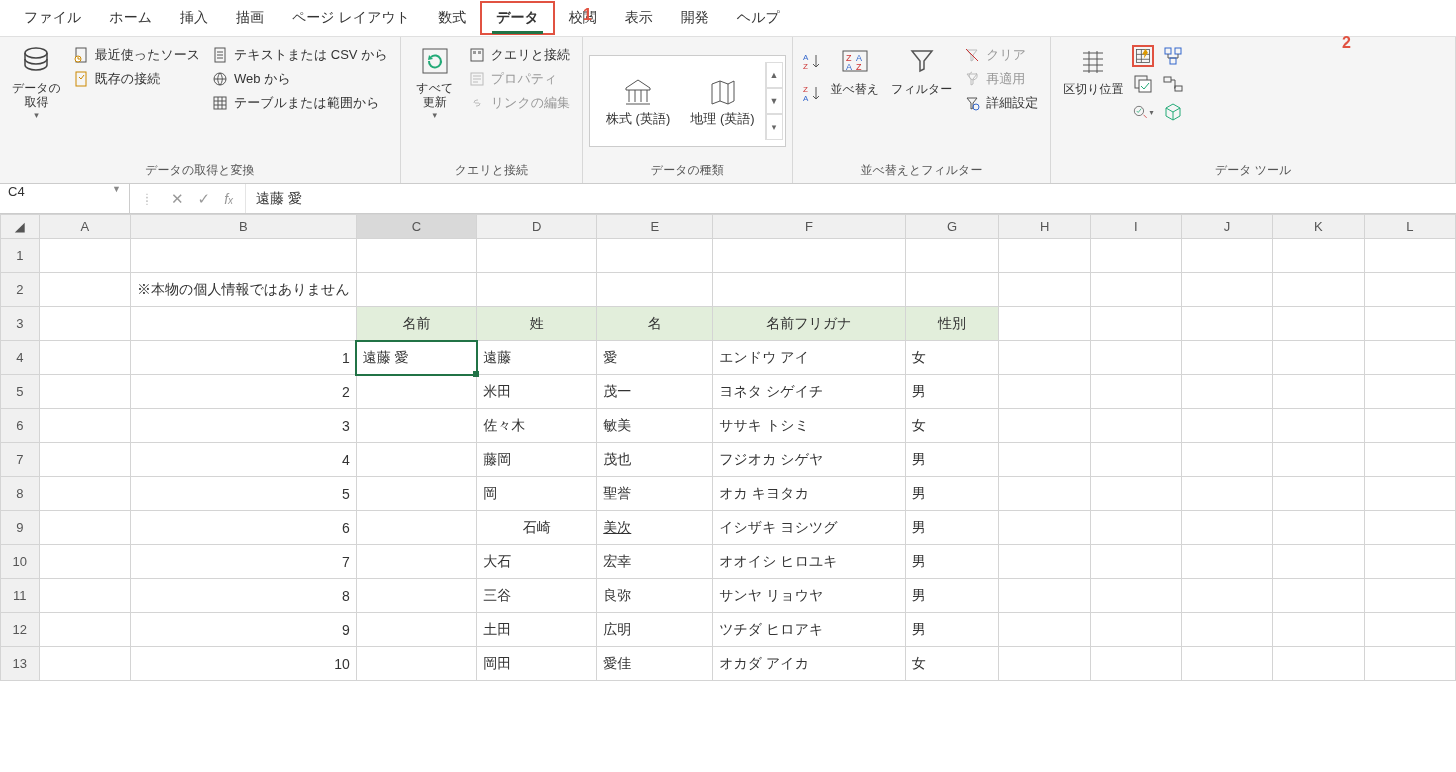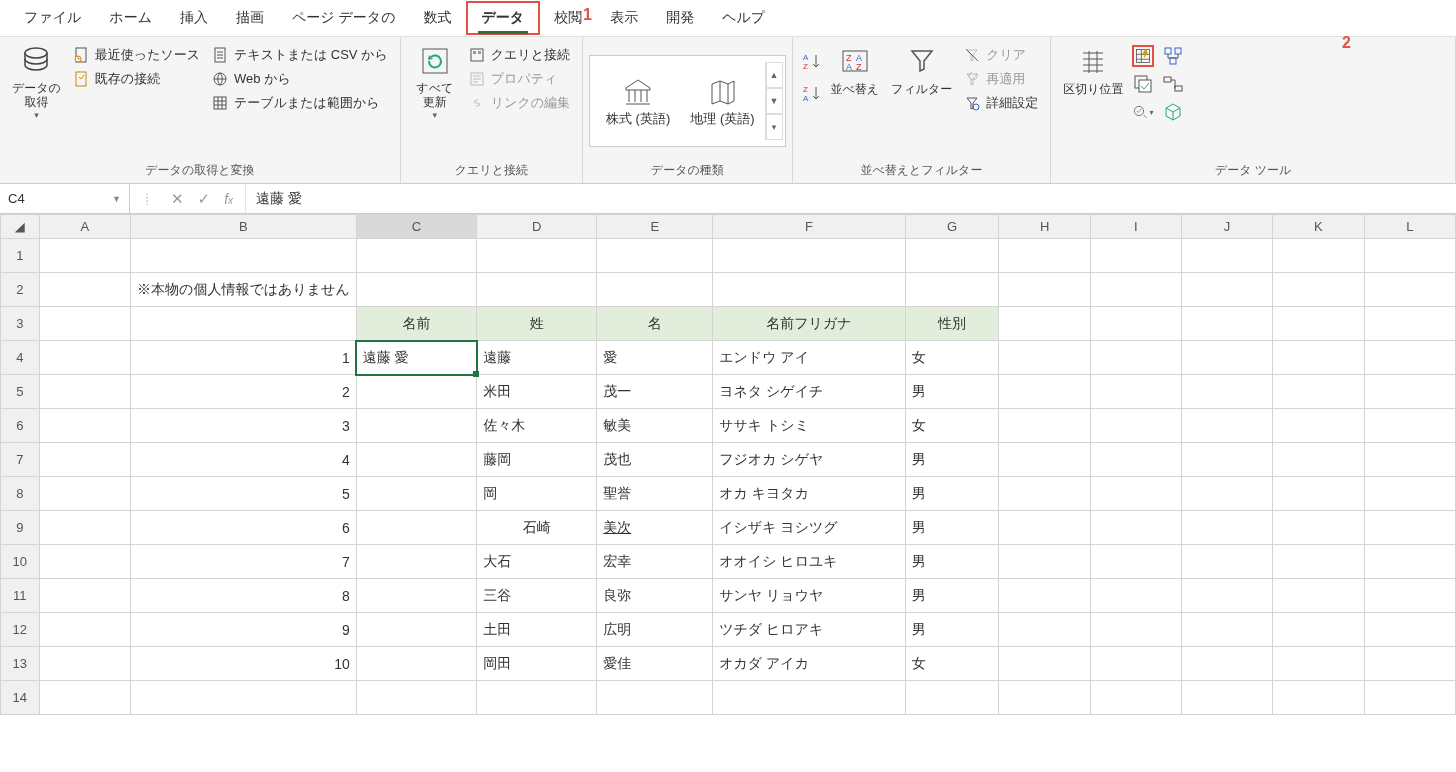--- a/index.html
+++ b/index.html
@@ -31,21 +31,21 @@
 .tools-grid { display:flex; flex-direction:column; gap:6px; padding:4px 2px; }
 .tools-row { display:flex; gap:8px; }
 .tool-ic { width:22px; height:22px; cursor:pointer; display:flex; align-items:center; justify-content:center; }
 .tool-ic.boxed { border:2px solid #e15241; }
 
 
 .annot { position:absolute; color:#e15241; font-weight:bold; font-size:16px; z-index:50; }
 
 
 .formula-bar { display:flex; align-items:center; height:30px; border-bottom:1px solid #ccc; background:#fff; }
-.name-box { width:130px; height:100%; border-right:1px solid #ccc; display:flex; align-items:center; padding:0 8px; font-size:13px; color:#333; justify-content:space-between; }
+.name-box { width:130px; height:100%; border-right:1px solid #ccc; display:flex; align-items:flex-start; padding:0 8px; font-size:13px; color:#333; justify-content:space-between; }
 .name-box .dd { font-size:9px; color:#888; }
 .fx-ctrl { display:flex; align-items:center; gap:14px; padding:0 12px; color:#999; border-right:1px solid #e5e5e5; height:100%; }
 .fx-ctrl .dots { letter-spacing:1px; font-size:10px; display:flex; flex-direction:column; line-height:3px; color:#bbb; margin-right:4px; }
 .formula-input { flex:1; padding:0 10px; font-size:14px; color:#333; height:100%; display:flex; align-items:center; }
 
 
 .grid { position:relative; overflow:hidden; }
 table { border-collapse:collapse; table-layout:fixed; }
 th, td { border:1px solid #d4d4d4; font-size:14px; height:34px; text-align:left; padding:0 6px; background:#fff; font-weight:normal; }
 th.colhdr { background:#f0f0f0; text-align:center; color:#555; height:24px; font-size:13px; }
@@ -62,21 +62,21 @@
 <body>
 
 <span class="annot" style="top:6px; left:583px;">1</span>
 <span class="annot" style="top:34px; left:1342px;">2</span>
 
 <div class="menu-bar" id="menu-bar">
     <div class="menu-item">ファイル</div>
     <div class="menu-item">ホーム</div>
     <div class="menu-item">挿入</div>
     <div class="menu-item">描画</div>
-    <div class="menu-item">ページ データの</div>
+    <div class="menu-item">ページ レイアウト</div>
     <div class="menu-item">数式</div>
     <div class="menu-item active boxed">データ</div>
     <div class="menu-item">校閲</div>
     <div class="menu-item">表示</div>
     <div class="menu-item">開発</div>
     <div class="menu-item">ヘルプ</div>
   </div>
 
 <div class="ribbon">
 
@@ -600,30 +600,15 @@
           <td class="" style="overflow: visible; white-space: nowrap;">岡田</td>
           <td class="" style="overflow: visible; white-space: nowrap;">愛佳</td>
           <td class="" style="overflow: visible; white-space: nowrap;">オカダ アイカ</td>
           <td class="" style="overflow: visible; white-space: nowrap;">女</td>
           <td class="" style="overflow: visible; white-space: nowrap;"></td>
           <td class="" style="overflow: visible; white-space: nowrap;"></td>
           <td class="" style="overflow: visible; white-space: nowrap;"></td>
           <td class="" style="overflow: visible; white-space: nowrap;"></td>
           <td class="" style="overflow: visible; white-space: nowrap;"></td>
         </tr>
-        <tr>
-          <td class="rowhdr" style="overflow: visible; white-space: nowrap;">14</td>
-          <td class="" style="overflow: visible; white-space: nowrap;"></td>
-          <td class="" style="overflow: visible; white-space: nowrap;"></td>
-          <td class="" style="overflow: visible; white-space: nowrap;"></td>
-          <td class="" style="overflow: visible; white-space: nowrap;"></td>
-          <td class="" style="overflow: visible; white-space: nowrap;"></td>
-          <td class="" style="overflow: visible; white-space: nowrap;"></td>
-          <td class="" style="overflow: visible; white-space: nowrap;"></td>
-          <td class="" style="overflow: visible; white-space: nowrap;"></td>
-          <td class="" style="overflow: visible; white-space: nowrap;"></td>
-          <td class="" style="overflow: visible; white-space: nowrap;"></td>
-          <td class="" style="overflow: visible; white-space: nowrap;"></td>
-          <td class="" style="overflow: visible; white-space: nowrap;"></td>
-        </tr>
       </tbody>
     </table>
 </div>
 
 </body></html>

